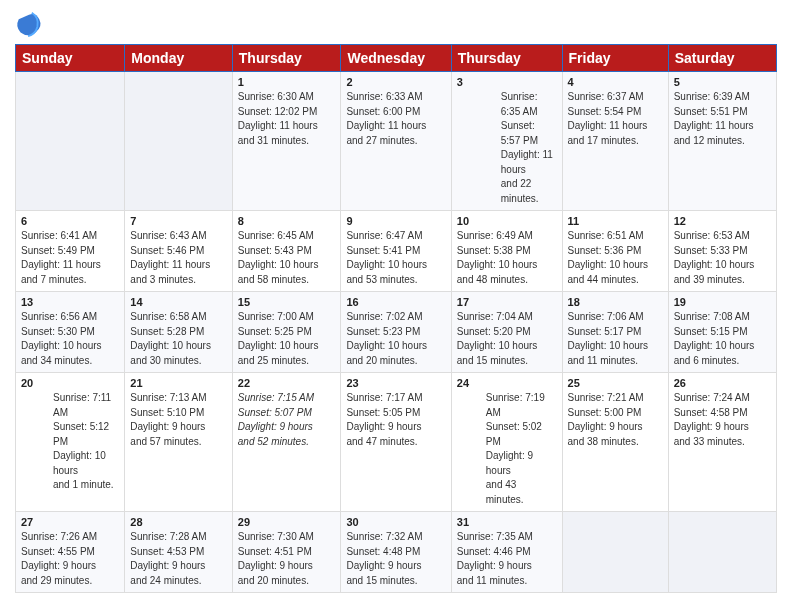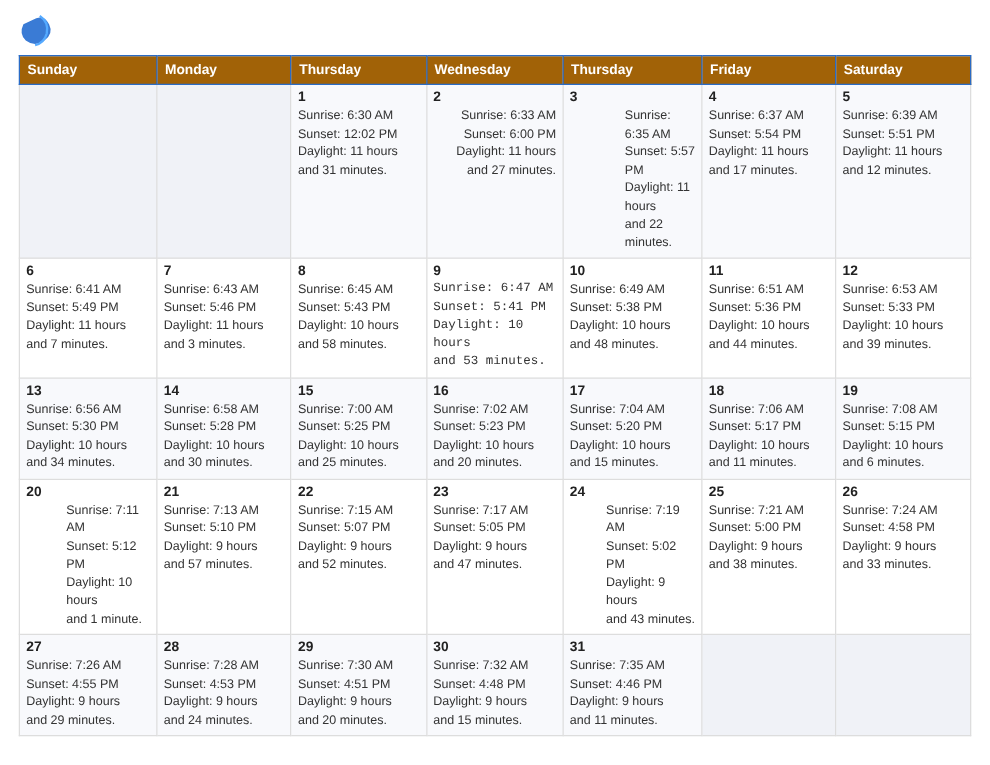--- a/index.html
+++ b/index.html
@@ -57,25 +57,25 @@
     .location {
       font-size: 14px;
       color: #555;
     }
     .calendar {
       width: 100%;
       border-collapse: collapse;
       font-size: 10.5px;
     }
     .calendar thead tr th {
-      background: #a16207;
+      background: #b91c1c;
       color: #fff;
       text-align: left;
       padding: 5px 6px;
-      font-size: 11px;
+      font-size: 14px;
       font-weight: bold;
       border: 1px solid #2a6bc5;
     }
     .calendar tbody tr td {
       vertical-align: top;
       padding: 4px 5px;
       border: 1px solid #ddd;
       width: 113px;
       min-height: 70px;
       background: #fff;
@@ -141,21 +141,21 @@
           <td class="empty-cell"></td>
           <td>
             <span class="day-num">1</span>
             <div class="day-info" style="white-space: pre-line;">Sunrise: 6:30 AM
 Sunset: 12:02 PM
 Daylight: 11 hours
 and 31 minutes.</div>
           </td>
           <td>
             <span class="day-num">2</span>
-            <div class="day-info" style="white-space: pre-line; text-align: right;">Sunrise: 6:33 AM
+            <div class="day-info" style="white-space: pre-line;">Sunrise: 6:33 AM
 Sunset: 6:00 PM
 Daylight: 11 hours
 and 27 minutes.</div>
           </td>
           <td>
             <span class="day-num">3</span>
             <div class="day-info" style="white-space: pre-line; margin-left: 44px;">Sunrise: 6:35 AM
 Sunset: 5:57 PM
 Daylight: 11 hours
 and 22 minutes.</div>
@@ -192,21 +192,21 @@
           </td>
           <td>
             <span class="day-num">8</span>
             <div class="day-info" style="white-space: pre-line;">Sunrise: 6:45 AM
 Sunset: 5:43 PM
 Daylight: 10 hours
 and 58 minutes.</div>
           </td>
           <td>
             <span class="day-num">9</span>
-            <div class="day-info" style="white-space: pre-line; font-family: Liberation Mono, monospace;">Sunrise: 6:47 AM
+            <div class="day-info" style="white-space: pre-line;">Sunrise: 6:47 AM
 Sunset: 5:41 PM
 Daylight: 10 hours
 and 53 minutes.</div>
           </td>
           <td>
             <span class="day-num">10</span>
             <div class="day-info" style="white-space: pre-line;">Sunrise: 6:49 AM
 Sunset: 5:38 PM
 Daylight: 10 hours
 and 48 minutes.</div>
@@ -287,21 +287,21 @@
           </td>
           <td>
             <span class="day-num">21</span>
             <div class="day-info" style="white-space: pre-line;">Sunrise: 7:13 AM
 Sunset: 5:10 PM
 Daylight: 9 hours
 and 57 minutes.</div>
           </td>
           <td>
             <span class="day-num">22</span>
-            <div class="day-info" style="white-space: pre-line;">Sunrise: 7:15 AM
+            <div class="day-info" style="white-space: pre-line; font-style: italic;">Sunrise: 7:15 AM
 Sunset: 5:07 PM
 Daylight: 9 hours
 and 52 minutes.</div>
           </td>
           <td>
             <span class="day-num">23</span>
             <div class="day-info" style="white-space: pre-line;">Sunrise: 7:17 AM
 Sunset: 5:05 PM
 Daylight: 9 hours
 and 47 minutes.</div>

